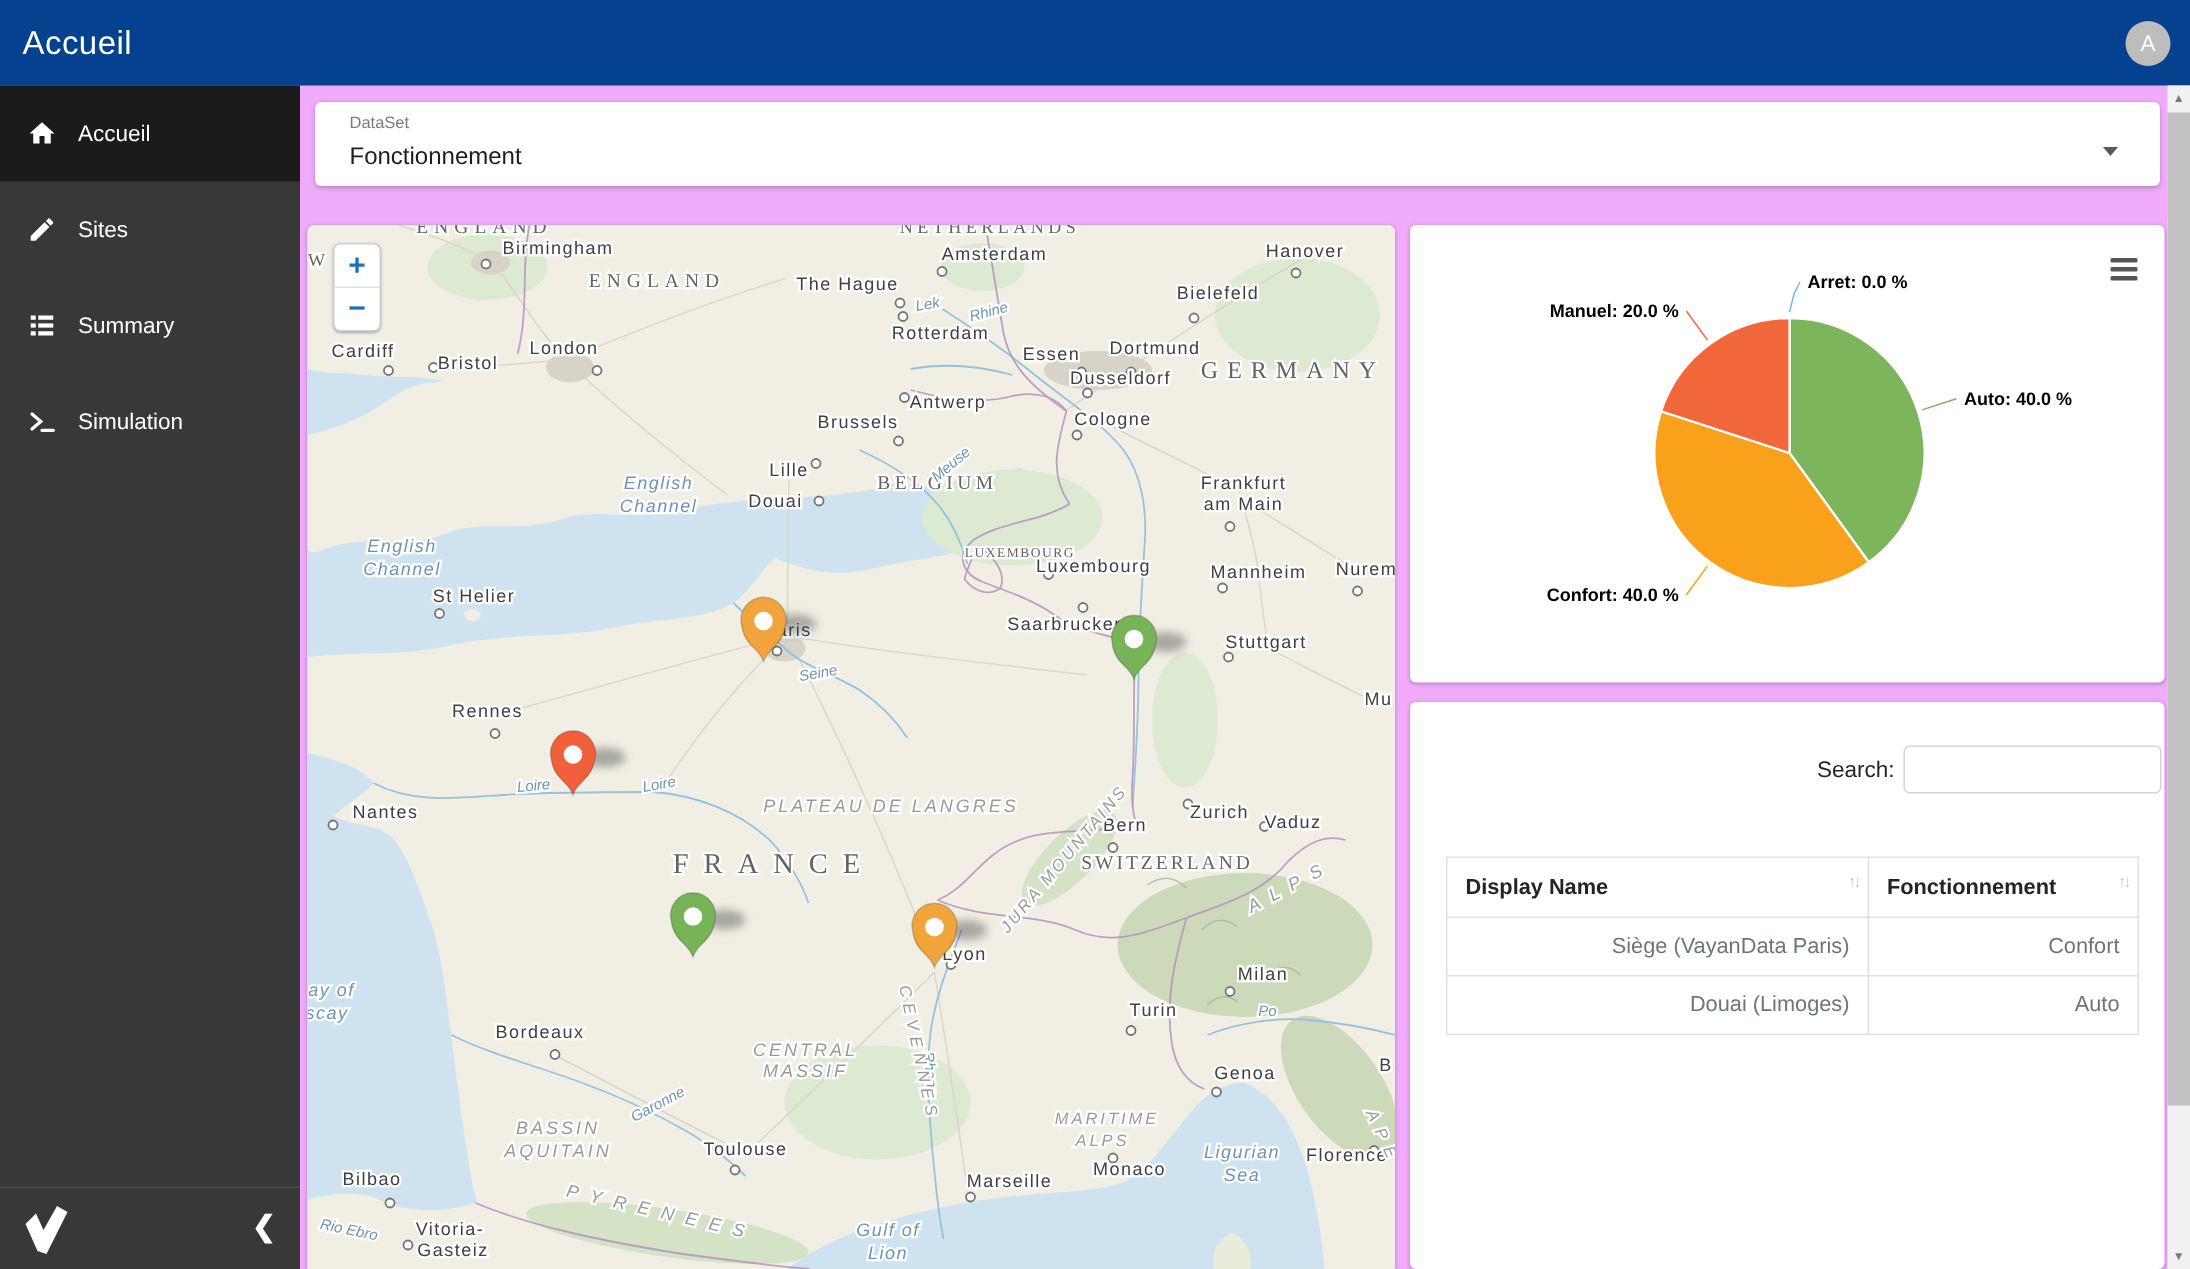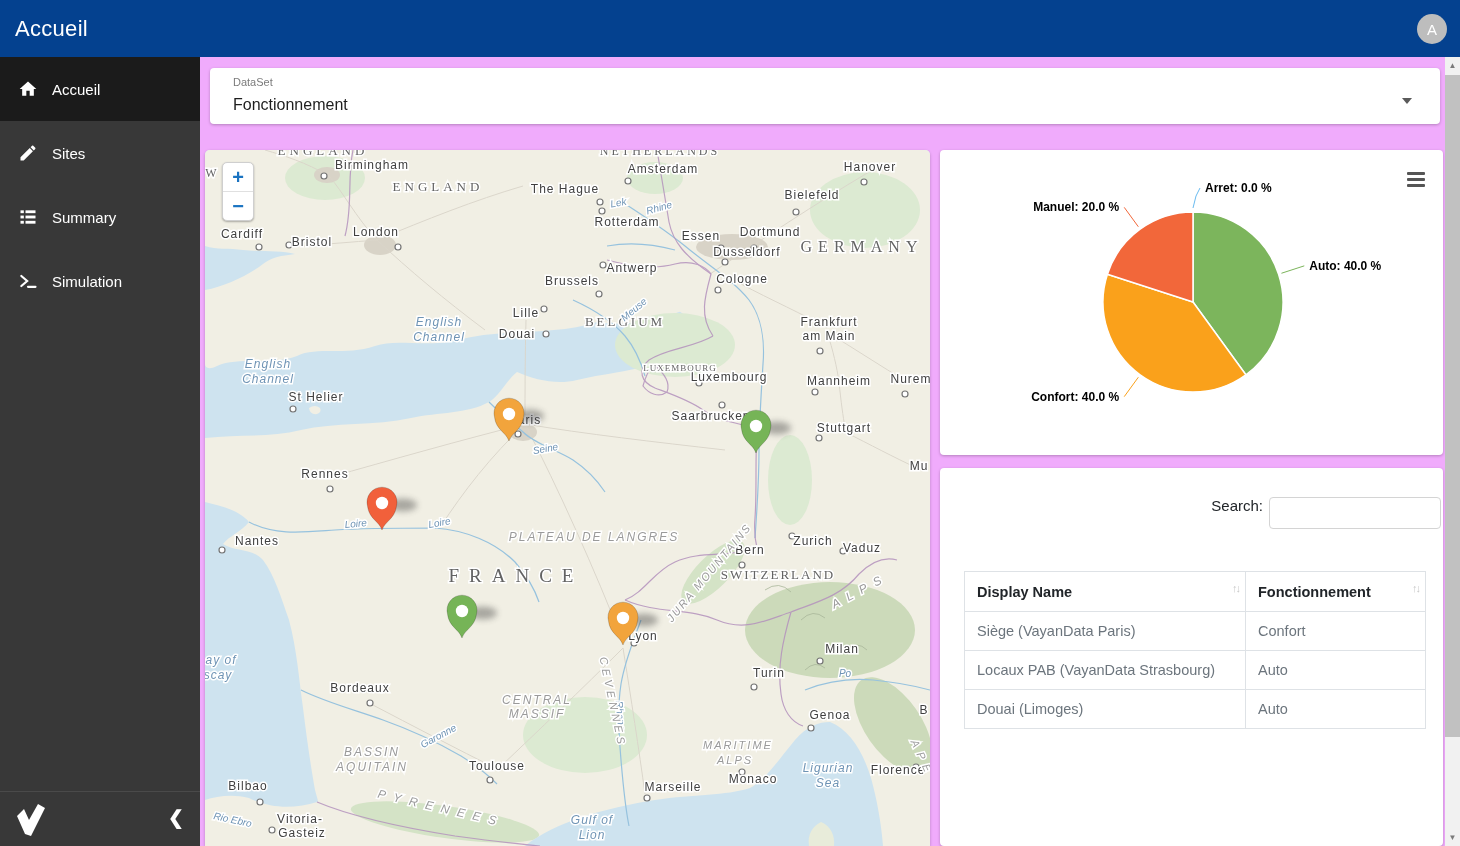--- a/index.html
+++ b/index.html
@@ -32,28 +32,28 @@
   
   .zoom-ctl{position:absolute;left:17px;top:12px;width:30px;background:#fff;border:1px solid #cfcfcf;
             border-radius:5px;box-shadow:0 1px 2px rgba(0,0,0,.3);z-index:5;}
   .zoom-btn{height:28px;display:flex;align-items:center;justify-content:center;color:#1a73c1;font-size:20px;
             font-weight:bold;cursor:pointer;}
   .zoom-btn:first-child{border-bottom:1px solid #e0e0e0;}
   
   .burger{position:absolute;right:18px;top:22px;width:18px;cursor:pointer;}
   .burger div{height:3px;background:#555;margin-bottom:3px;border-radius:1px;}
   
-  .search-row{position:absolute;right:2px;top:29px;display:flex;}
+  .search-row{position:absolute;right:2px;top:29px;display:flex;align-items:center;}
   .search-label{font-size:15px;color:#212529;margin-right:6px;}
   .search-input{width:172px;height:32px;border:1px solid #d4d4d4;border-radius:4px;box-sizing:border-box;
                 font-size:14px;padding:0 8px;font-family:"Liberation Sans",sans-serif;}
   table.data{position:absolute;left:24px;top:103px;width:462px;border-collapse:collapse;font-size:14.5px;}
   table.data th,table.data td{border:1px solid #dee2e6;text-align:left;padding:9px 12px;}
   table.data th{color:#212529;font-weight:bold;height:21px;cursor:pointer;position:relative;}
-  table.data td{color:#6c757d;height:20px;}
+  table.data td{color:#6c757d;height:20px;text-align:right;}
   .sort-ic{position:absolute;right:6px;top:10px;color:#c9c9c9;font-size:11px;letter-spacing:-2px;}
   .col-name{width:256px;}
   
   .scrollbar{position:absolute;right:0;top:57px;width:15px;bottom:0;background:#f1f1f1;z-index:40;}
   .sb-thumb{position:absolute;left:0;right:0;top:18px;height:662px;background:#c1c1c1;cursor:pointer;}
   .sb-arrow{position:absolute;left:0;right:0;height:17px;display:flex;align-items:center;justify-content:center;
             color:#7a7a7a;font-size:8px;cursor:pointer;}
   .sb-up{top:0;}.sb-down{bottom:0;}
   svg text{user-select:none;}
 </style>
@@ -394,24 +394,20 @@
             <span class="sort-ic">↑↓</span>
           </th>
         </tr>
       </thead>
       <tbody id="table-body">
           <tr>
             <td>Siège (VayanData Paris)</td>
             <td>Confort</td>
           </tr>
           <tr>
-            <td>Locaux PAB (VayanData Strasbourg)</td>
-            <td>Auto</td>
-          </tr>
-          <tr>
             <td>Douai (Limoges)</td>
             <td>Auto</td>
           </tr>
         </tbody>
     </table>
   </div>
 
   <div class="scrollbar">
     <div class="sb-arrow sb-up">▲</div>
     <div class="sb-thumb"></div>

